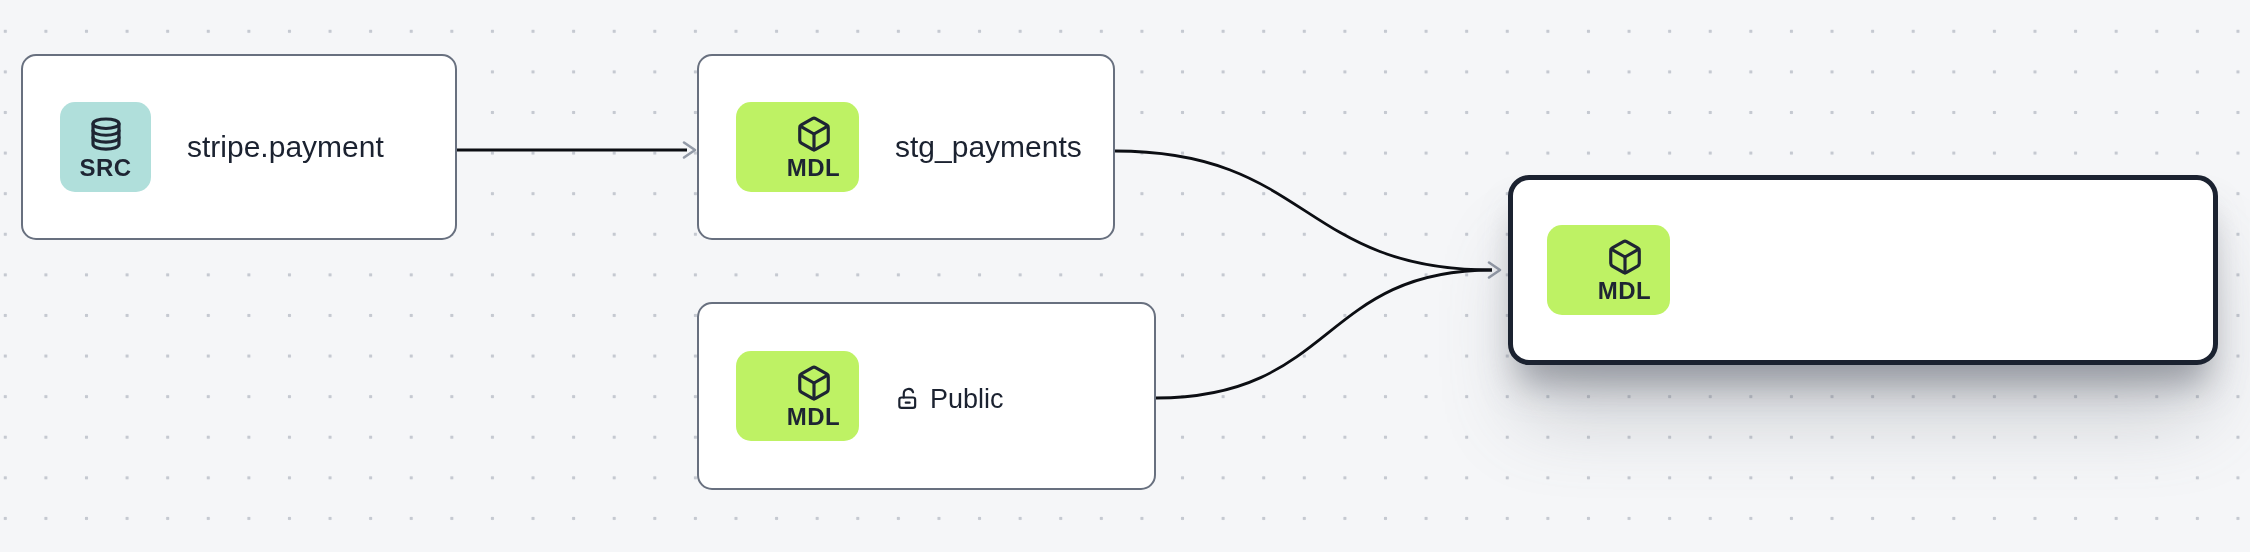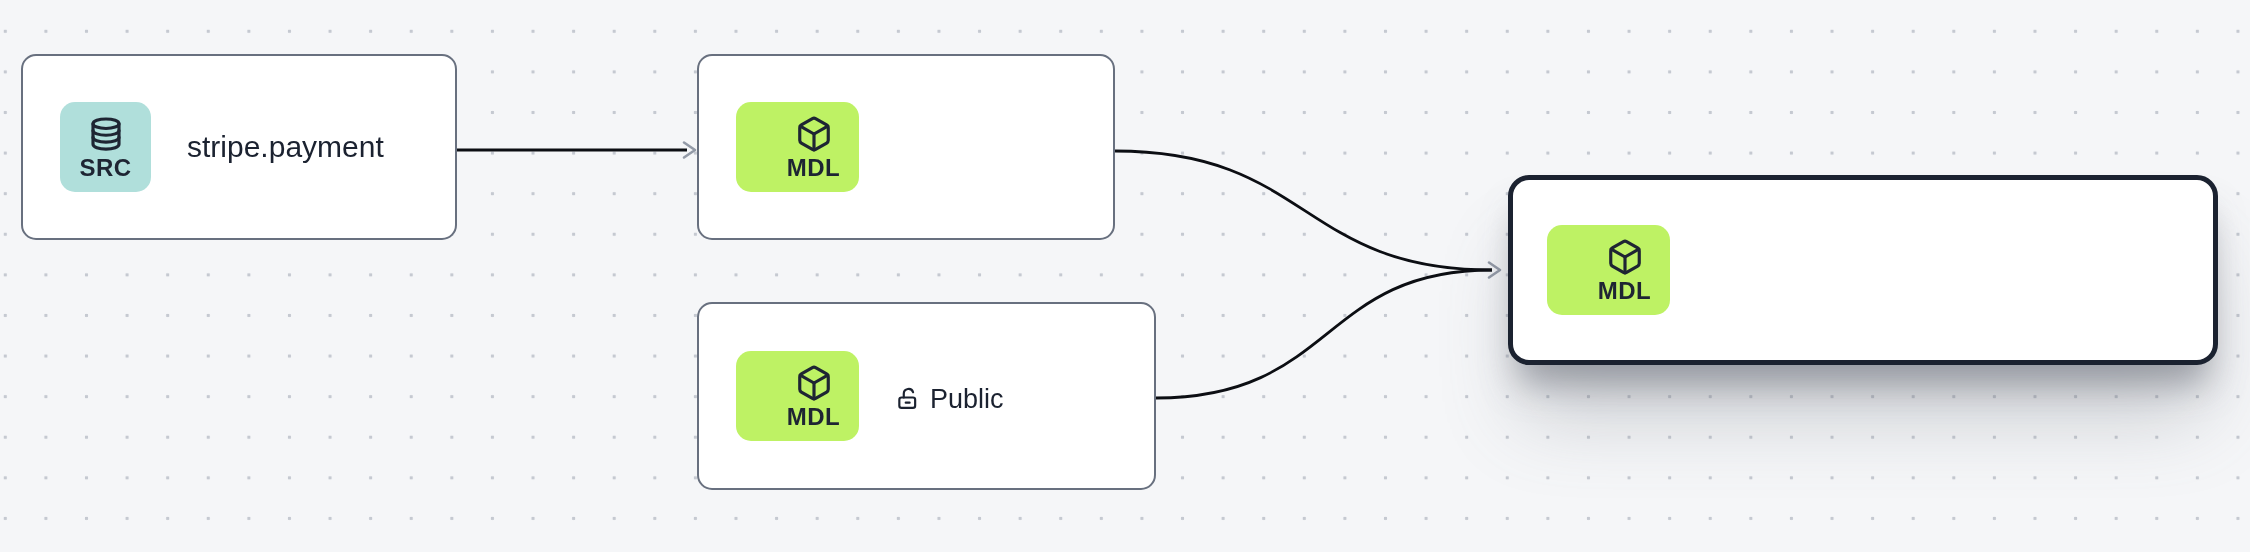--- a/index.html
+++ b/index.html
@@ -114,20 +114,23 @@
 
   <div class="node node-2">
     <div class="badge badge-blue">
       <svg class="badge-icon" viewBox="0 0 24 24">
         <path d="M21 8a2 2 0 0 0-1-1.73l-7-4a2 2 0 0 0-2 0l-7 4A2 2 0 0 0 3 8v8a2 2 0 0 0 1 1.73l7 4a2 2 0 0 0 2 0l7-4A2 2 0 0 0 21 16Z"></path>
         <path d="m3.3 7 8.7 5 8.7-5"></path>
         <path d="M12 22V12"></path>
       </svg>
       <span class="badge-label">MDL</span>
     </div>
+    <div class="node-text">
+      <div class="node-title">stg_payments</div>
+    </div>
   </div>
 
   <div class="node node-3">
     <div class="badge badge-blue">
       <svg class="badge-icon" viewBox="0 0 24 24">
         <path d="M21 8a2 2 0 0 0-1-1.73l-7-4a2 2 0 0 0-2 0l-7 4A2 2 0 0 0 3 8v8a2 2 0 0 0 1 1.73l7 4a2 2 0 0 0 2 0l7-4A2 2 0 0 0 21 16Z"></path>
         <path d="m3.3 7 8.7 5 8.7-5"></path>
         <path d="M12 22V12"></path>
       </svg>
       <span class="badge-label">MDL</span>

